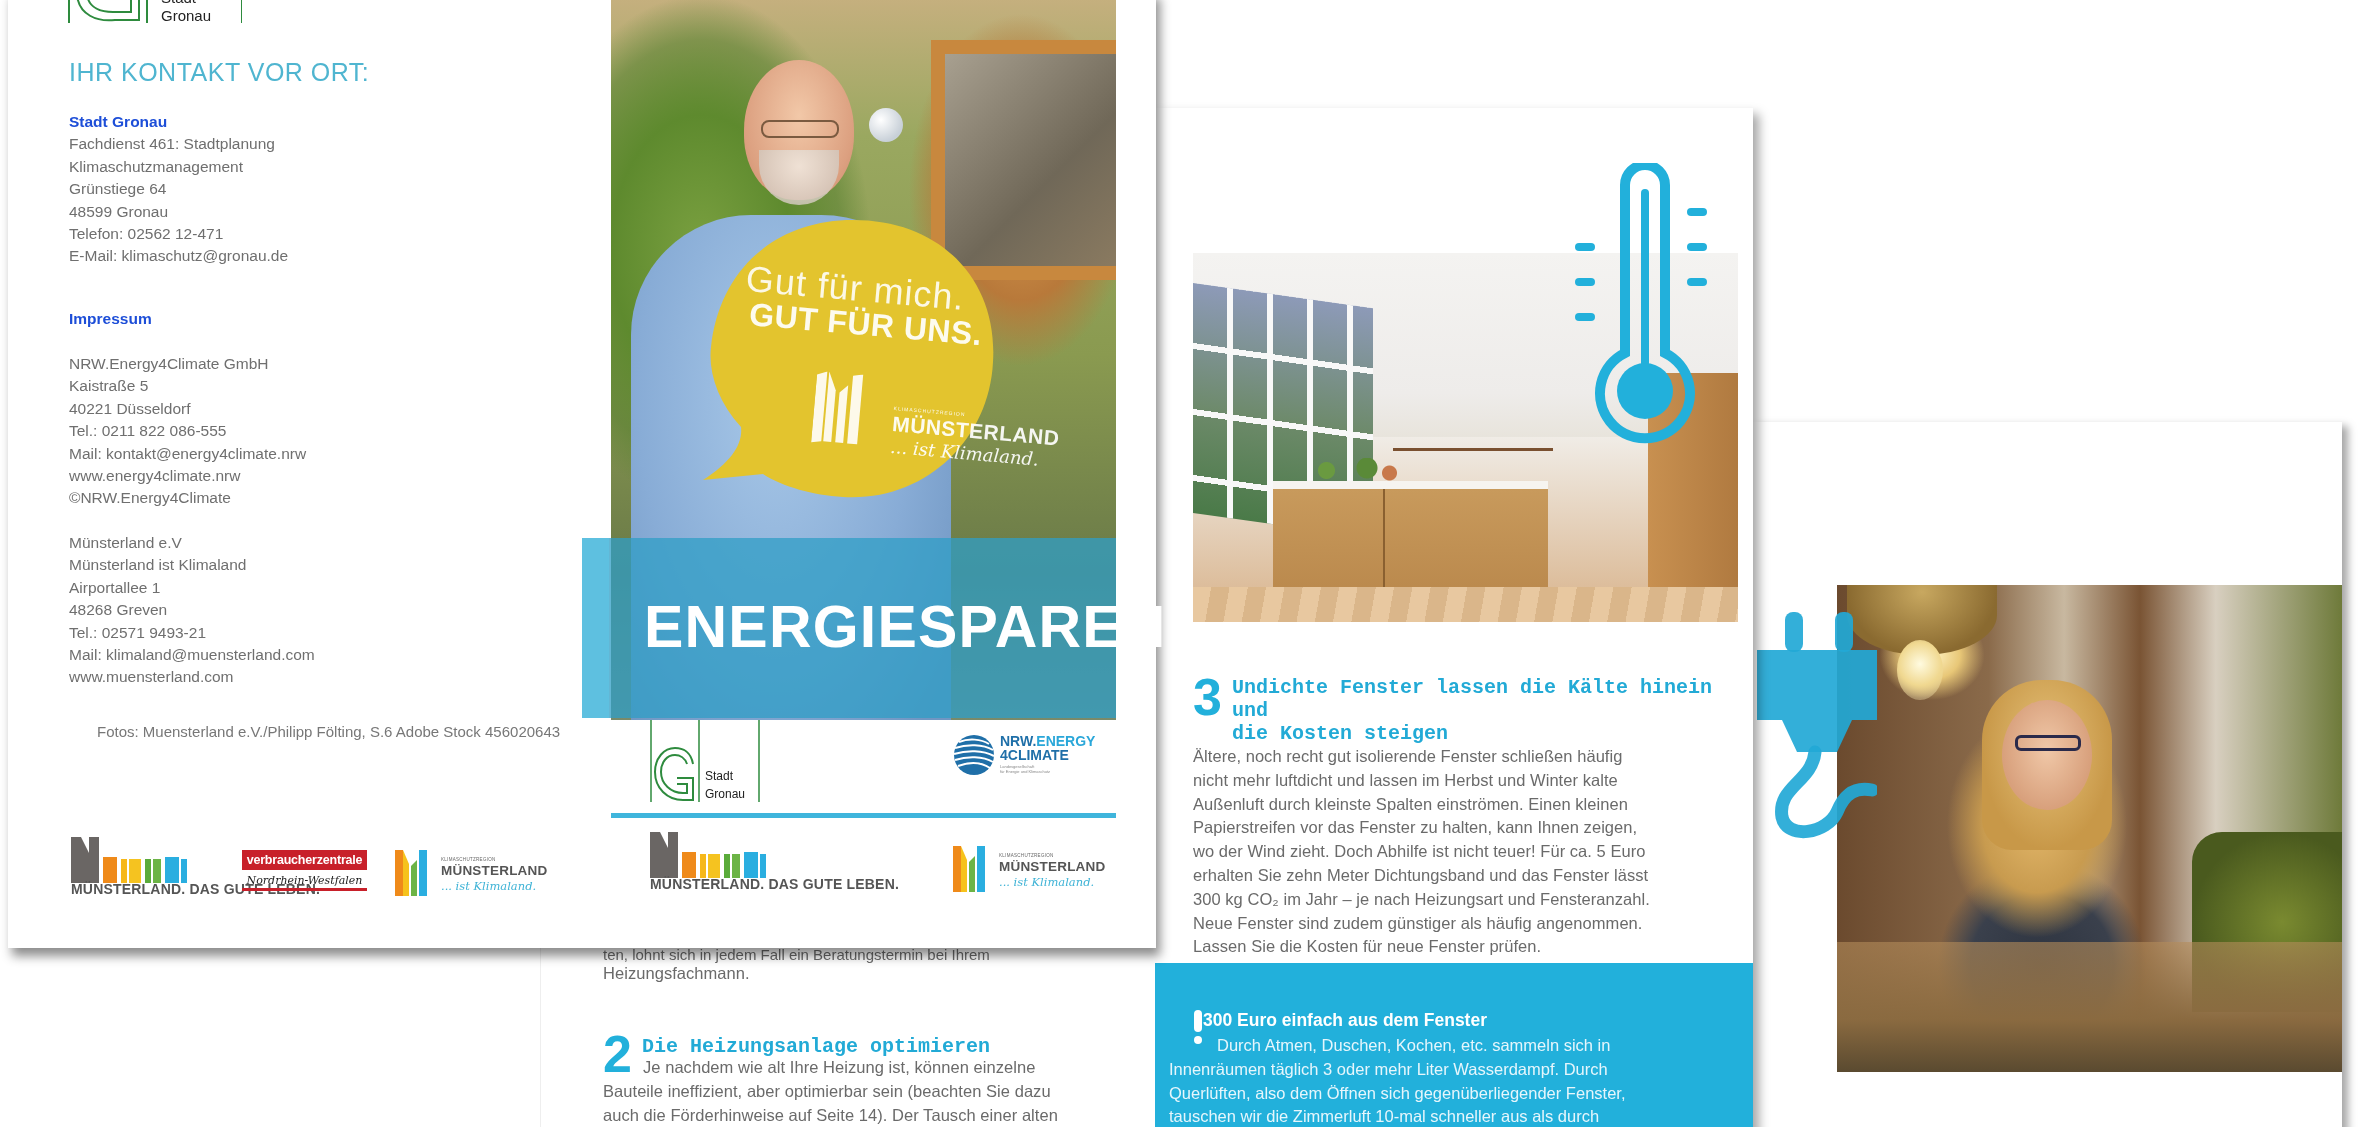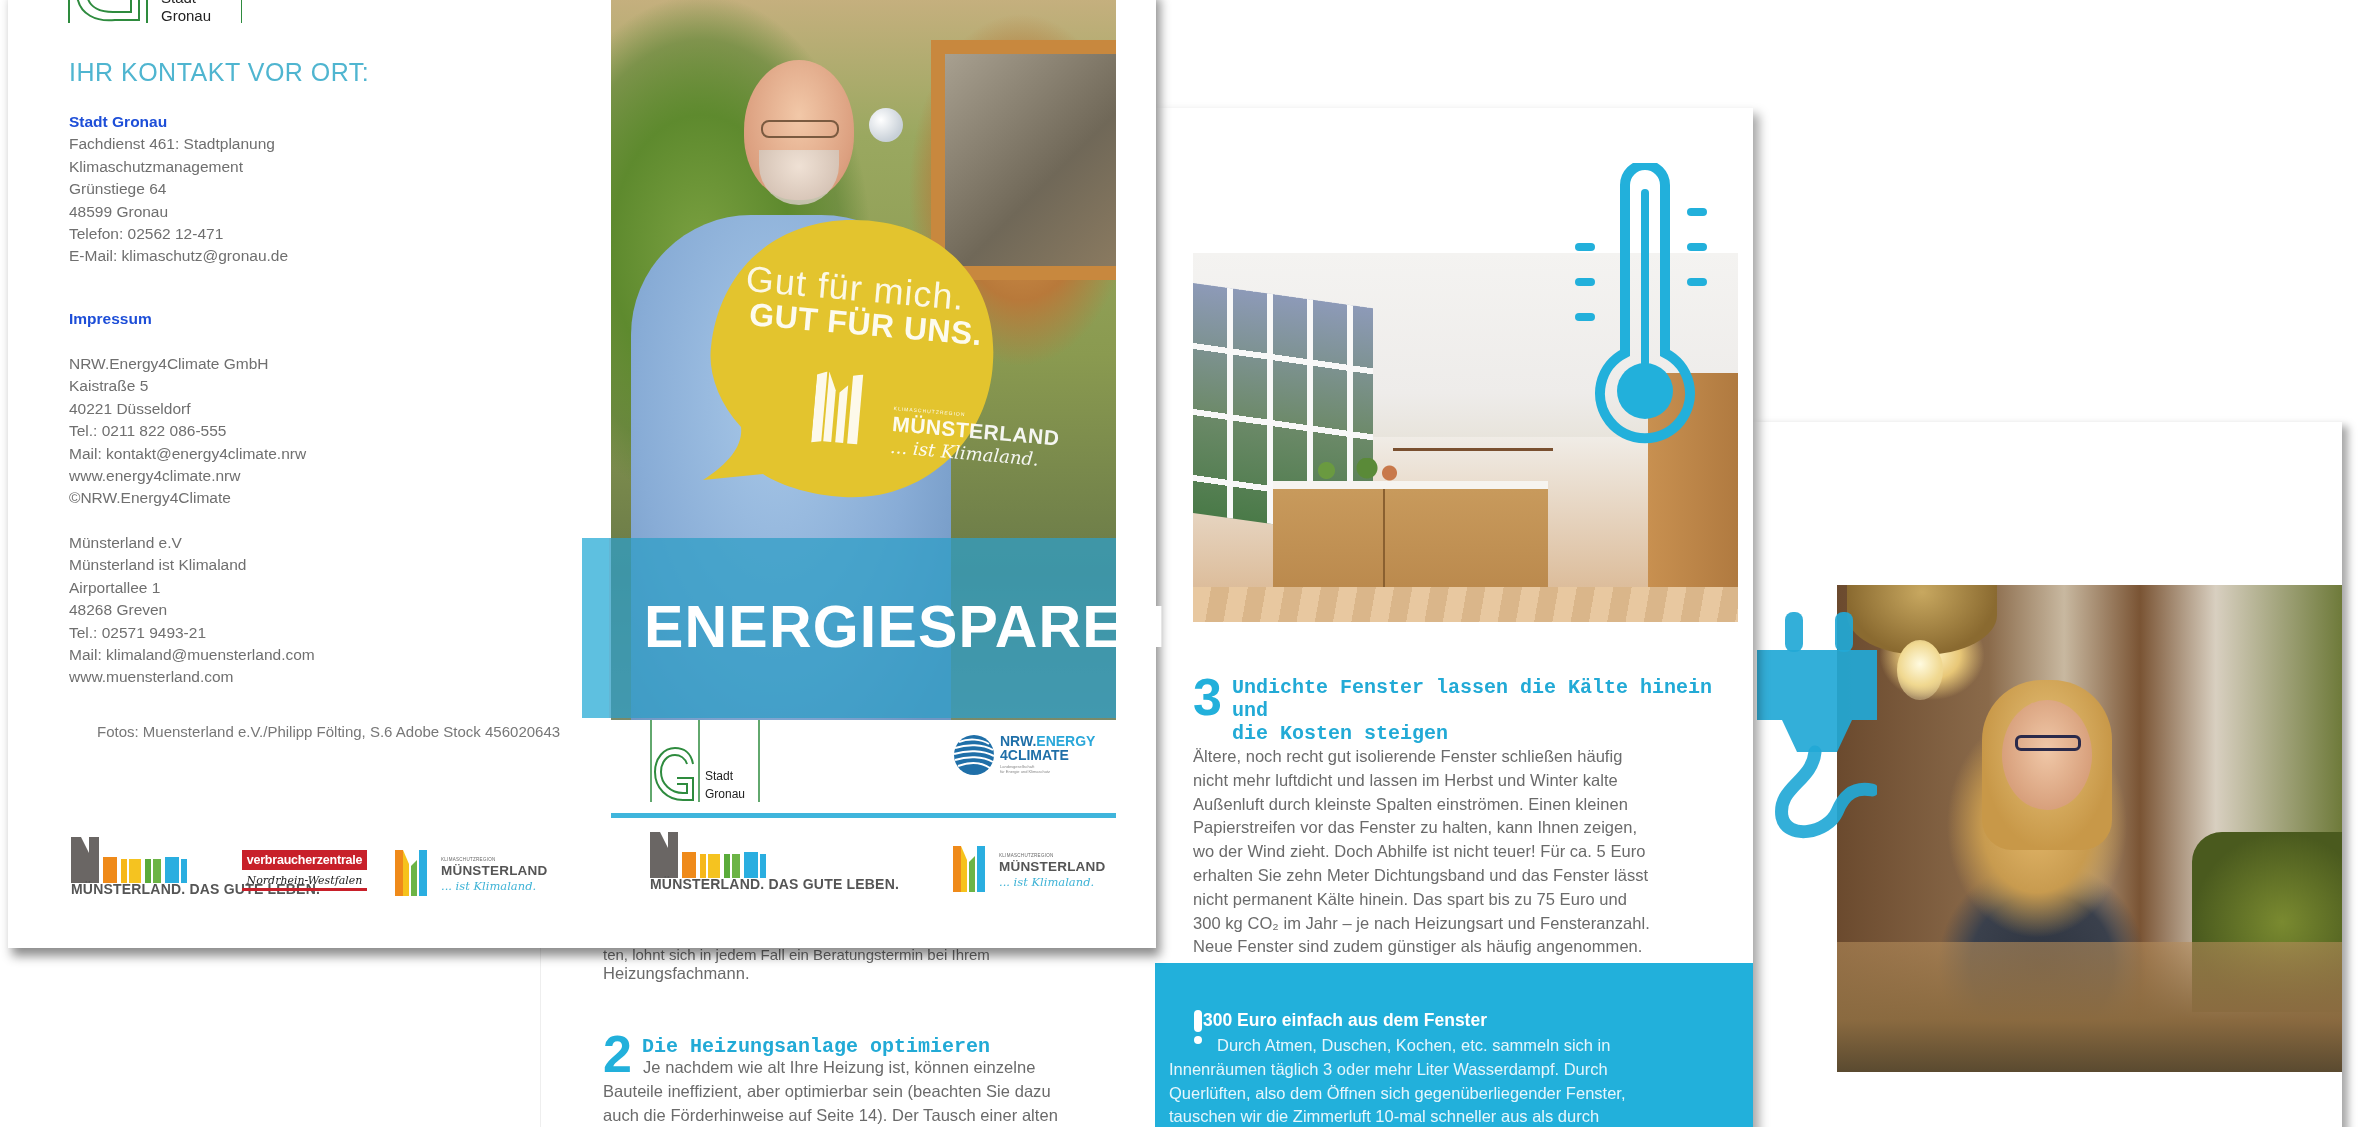--- a/index.html
+++ b/index.html
@@ -195,21 +195,20 @@
         <div>die Kosten steigen</div>
       </div>
     </div>
     <div class="body-text">
       <div>Ältere, noch recht gut isolierende Fenster schließen häufig</div>
       <div>nicht mehr luftdicht und lassen im Herbst und Winter kalte</div>
       <div>Außenluft durch kleinste Spalten einströmen. Einen kleinen</div>
       <div>Papierstreifen vor das Fenster zu halten, kann Ihnen zeigen,</div>
       <div>wo der Wind zieht. Doch Abhilfe ist nicht teuer! Für ca. 5 Euro</div>
       <div>erhalten Sie zehn Meter Dichtungsband und das Fenster lässt</div>
-      <div>nicht permanent Kälte hinein. Das spart bis zu 75 Euro und</div>
       <div>300 kg CO₂ im Jahr – je nach Heizungsart und Fensteranzahl.</div>
       <div>Neue Fenster sind zudem günstiger als häufig angenommen.</div>
       <div>Lassen Sie die Kosten für neue Fenster prüfen.</div>
     </div>
   </div>
 
   <div id="bluebox">
     <div class="bb-inner">
       <div class="bb-head">
         <div class="excl">

